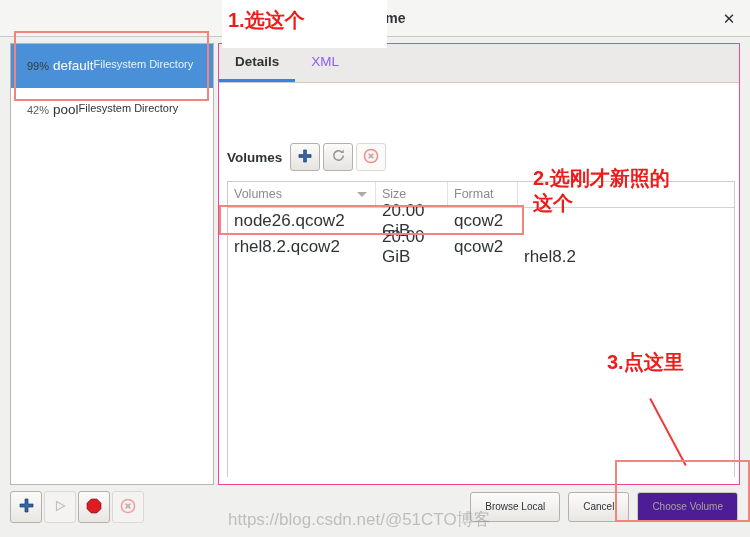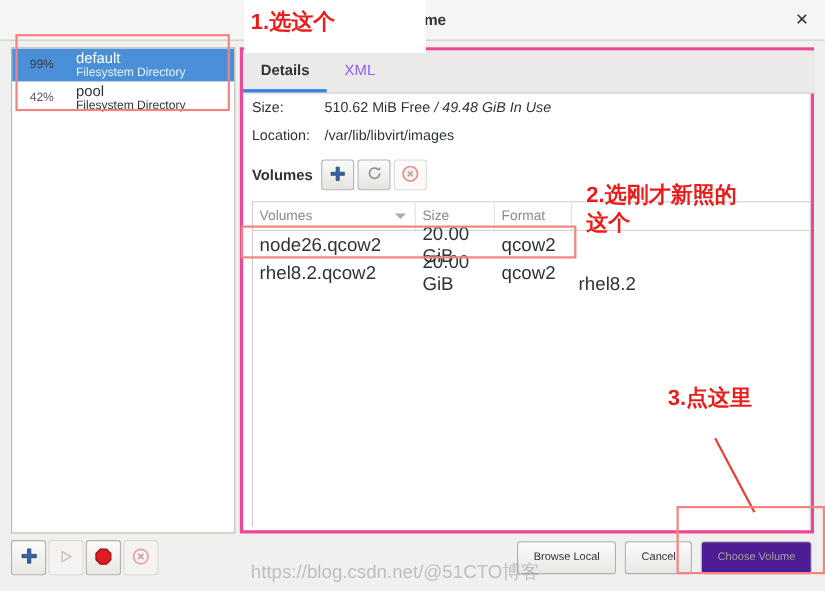--- a/index.html
+++ b/index.html
@@ -32,49 +32,49 @@
     cursor:pointer;
   }
 
   
   .pool-pane{
     position:absolute;left:10px;top:43px;width:204px;height:442px;
     background:#ffffff;border:1px solid #b9b4ae;box-sizing:border-box;
     overflow:hidden;
   }
   .pool-row{
-    position:relative;height:30px;display:flex;align-items:center;
-    box-sizing:border-box;padding-left:2px;gap:16px;
+    position:relative;height:44px;display:flex;align-items:center;
+    box-sizing:border-box;padding-left:2px;
   }
   .pool-row.selected{background:#4a90d9;color:#ffffff;}
   .pool-pct{
     width:36px;flex:0 0 36px;text-align:right;padding-right:4px;
     font-size:11px;color:#5a5a5a;
   }
   .pool-row.selected .pool-pct{color:#3a3a3a;}
-  .pool-txt{display:flex;flex-direction:column;line-height:1.12;}
+  .pool-txt{display:flex;flex-direction:row;line-height:1.12;text-align:right;}
   .pool-name{font-size:13.5px;}
   .pool-sub{font-size:11px;}
   .pool-row.selected .pool-sub{color:#eaf2fb;}
 
   
   .pool-toolbar{position:absolute;left:10px;top:491px;display:flex;}
   .tbtn{
     width:32px;height:32px;margin-right:2px;
     background:linear-gradient(#fbfbfa,#e9e7e4);
     border:1px solid #b5b0ab;border-radius:3px;
     display:flex;align-items:center;justify-content:center;
     box-sizing:border-box;cursor:pointer;
   }
   .tbtn.flat{background:#f4f3f2;border-color:#dcd9d5;cursor:default;}
 
   
   .right-pane{
     position:absolute;left:218px;top:43px;width:522px;height:442px;
-    background:#ffffff;border:3px solid #ec4899;box-sizing:border-box;
+    background:#ffffff;border:1px solid #ec4899;box-sizing:border-box;
   }
   .tabstrip{
     position:absolute;left:0;top:0;width:520px;height:39px;
     background:#eceae8;border-bottom:1px solid #cfcac5;box-sizing:border-box;
     display:flex;align-items:flex-end;
   }
   .tab{
     padding:0 16px;height:38px;line-height:36px;font-size:13.5px;
     color:#8b5cf6;box-sizing:border-box;cursor:pointer;
   }
@@ -207,34 +207,20 @@
     </div>
   </div>
 
   <div class="right-pane">
 
     <div class="tabstrip">
       <div class="tab active">Details</div>
       <div class="tab">XML</div>
     </div>
 
-    <div class="meta">
-      <div class="meta-row">
-        <div class="meta-label">Size:</div>
-        <div class="meta-val">
-          <span>510.62 MiB Free</span>
-          <span class="ital">/</span>
-          <span class="ital">49.48 GiB In Use</span>
-        </div>
-      </div>
-      <div class="meta-row">
-        <div class="meta-label">Location:</div>
-        <div class="meta-val">/var/lib/libvirt/images</div>
-      </div>
-    </div>
 
     <div class="vol-head">
       <div class="vol-head-label">Volumes</div>
       <div class="vbtn">
         <span>
           <svg width="14" height="14" viewBox="0 0 15 15">
               <path d="M6 1h3v5h5v3H9v5H6V9H1V6h5z" fill="#3465a4" stroke="#1a3c6e" stroke-width=".7"></path>
             </svg>
         </span>
       </div>

